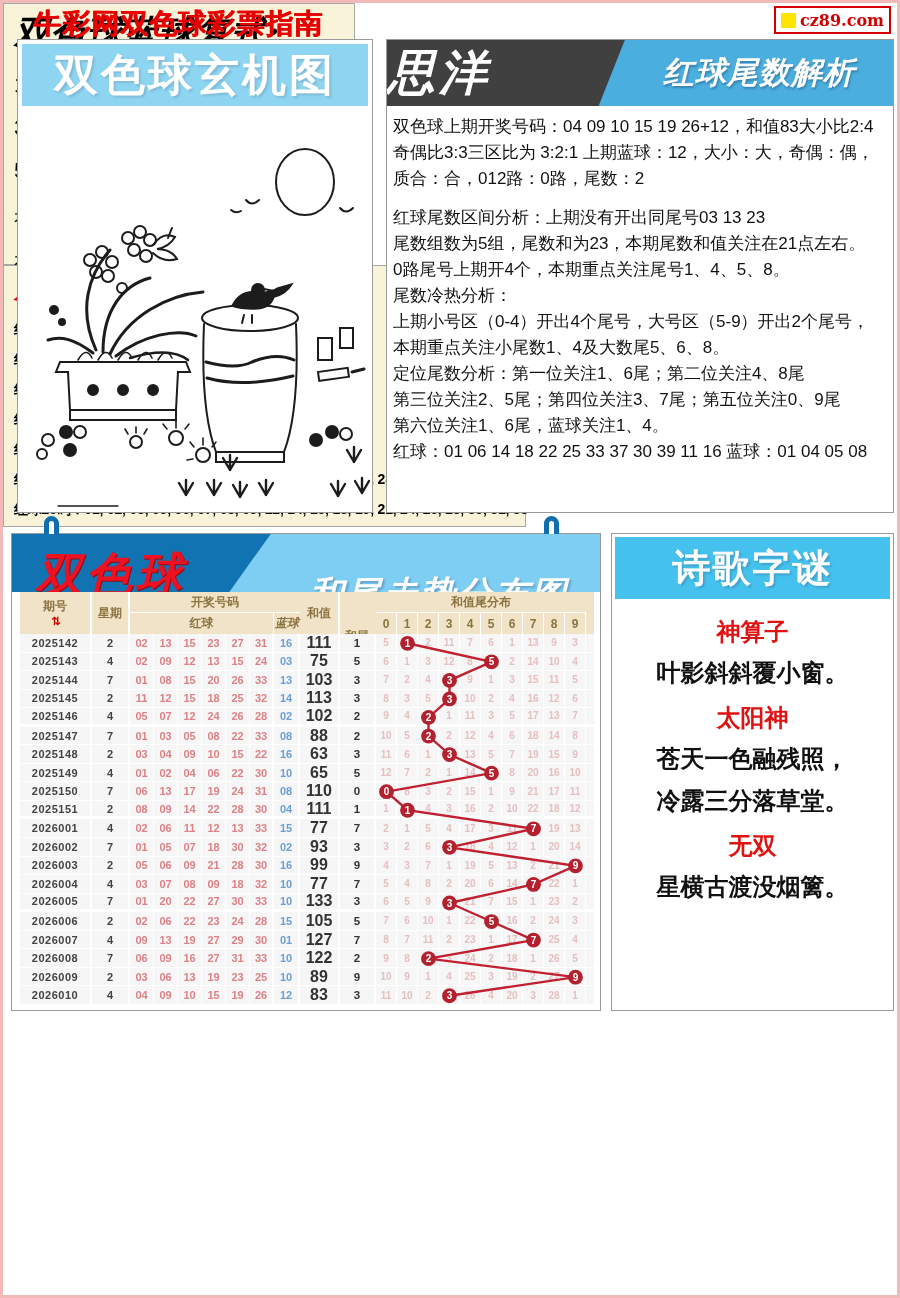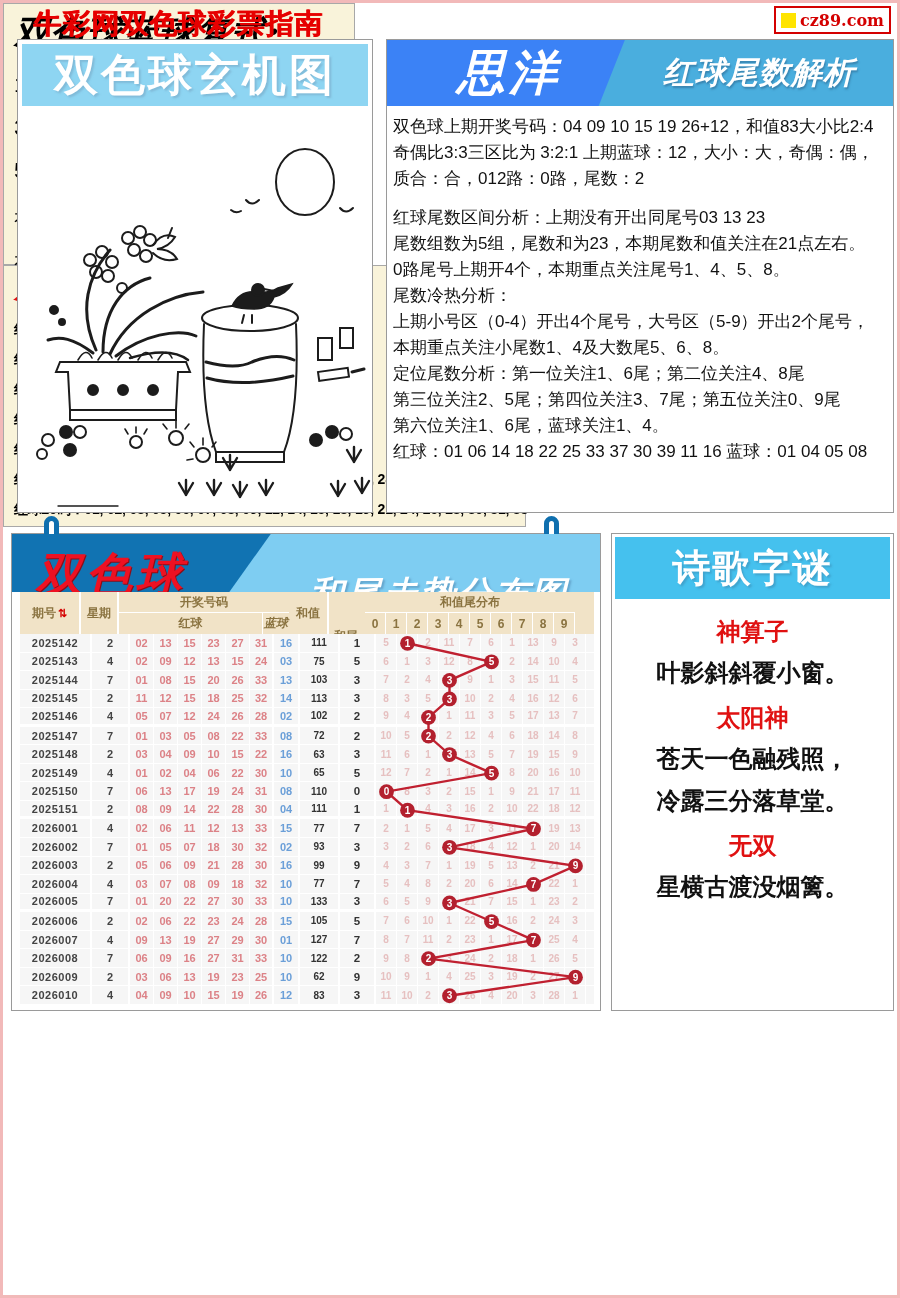--- a/index.html
+++ b/index.html
@@ -19,22 +19,22 @@
 
   
   #panelA{left:14px;top:36px;width:356px;height:474px;}
   .a-head{height:62px;margin:4px;background:#8ed5f2;display:flex;align-items:center;justify-content:center;}
   .a-head span{color:#fff;font-size:44px;font-weight:900;letter-spacing:3px;text-shadow:2px 2px 2px rgba(120,170,200,.6);}
   .a-art{display:block;margin:0 auto;}
 
   
   #panelB{left:383px;top:36px;width:508px;height:474px;}
   .b-head{position:relative;height:66px;background:#4aaede;overflow:hidden;}
-  .b-head-left{position:absolute;left:0;top:0;width:47%;height:100%;background:#3b82f6;
-    clip-path:polygon(0 0,100% 0,89% 100%,0 100%);display:flex;align-items:center;justify-content:center;padding-left:6px;}
+  .b-head-left{position:absolute;left:0;top:0;width:47%;height:100%;background:#404040;
+    clip-path:polygon(0 0,100% 0,89% 100%,0 100%);display:flex;align-items:center;justify-content:flex-start;}
   .b-brand{color:#fff;font-size:48px;font-weight:900;font-style:italic;font-family:"DejaVu Serif", serif;letter-spacing:4px;}
   .b-head-right{position:absolute;left:47%;top:0;right:0;height:100%;display:flex;align-items:center;justify-content:center;}
   .b-title{color:#fff;font-size:31px;font-weight:900;font-style:italic;letter-spacing:1px;text-shadow:1px 2px 2px rgba(40,90,130,.5);}
   .b-body{padding:8px 6px 0 6px;}
   .b-line{font-size:17px;line-height:26px;color:#111;white-space:nowrap;overflow:hidden;}
   .b-line.blank{height:13px;line-height:13px;}
 
   
   #panelC{left:8px;top:530px;width:590px;height:478px;overflow:visible;}
   .hook{position:absolute;top:-18px;width:15px;height:34px;border:5px solid #0f6fae;border-radius:12px;background:#fff;}
@@ -43,38 +43,38 @@
   .c-badge-bg{position:absolute;left:0;top:0;width:44%;height:100%;background:#1173b2;
     clip-path:polygon(0 0,100% 0,84% 100%,0 100%);}
   .c-badge{position:absolute;left:24px;top:12px;height:100%;display:flex;align-items:center;
     color:#ee1122;font-size:46px;font-weight:900;font-style:italic;letter-spacing:4px;
     font-family:"DejaVu Serif", serif;text-shadow:1px 1px 0 #8c0d16;}
   .c-title{position:absolute;left:45%;top:0;right:0;height:100%;display:flex;align-items:center;justify-content:center;
     color:#fff;font-size:35px;font-weight:900;font-style:italic;letter-spacing:2px;text-shadow:2px 2px 2px rgba(90,150,190,.7);margin-top:31px;}
   .ttable{margin:0 8px;position:relative;width:574px;}
   .thead{display:flex;height:42px;background:#f1e3c7;color:#8a7340;font-weight:bold;font-size:12px;}
   .hcell{display:flex;align-items:center;justify-content:center;border-right:2px solid #fff;}
-  .w-period{width:61px;} .w-week{width:38px;} .w-nums{width:170px;} .w-sum{width:40px;} .w-tail{width:36px;margin-top:44px;} .w-dist{width:210px;border-right:none;}
+  .w-period{width:72px;flex-direction:column;} .w-week{width:38px;} .w-nums{width:170px;} .w-sum{width:40px;} .w-tail{width:36px;margin-top:44px;} .w-dist{width:210px;border-right:none;}
   .hcol{display:flex;flex-direction:column;}
   .hcol .top{height:21px;display:flex;align-items:center;justify-content:center;border-bottom:1px solid #fff;}
   .hcol .bot{height:21px;display:flex;}
   .sub-red{width:144px;display:flex;align-items:center;justify-content:center;border-right:1px solid #fff;}
   .sub-blue{width:26px;display:flex;align-items:center;justify-content:center;font-style:italic;}
   .hdigit{width:21px;display:flex;align-items:center;justify-content:center;border-right:1px solid #fff;}
   .sort-icon{color:#d40000;font-size:11px;margin-left:2px;}
   .tbody{position:relative;}
   .trow{display:flex;height:18.55px;background:#f6f6f6;border-bottom:1px solid #fff;align-items:center;}
   .trow.group-end{border-bottom:3px solid #fff;height:18.55px;}
   .tc{display:flex;align-items:center;justify-content:center;height:100%;border-right:2px solid #fff;font-weight:bold;}
   .tc.period{width:72px;font-size:11px;color:#444;letter-spacing:.5px;}
   .tc.week{width:38px;font-size:11px;color:#444;}
   .tc.red{width:24px;font-size:11px;color:#dc8287;border-right:1px solid #fff;}
   .tc.red6{border-right:2px solid #fff;}
   .tc.blue{width:26px;font-size:11px;color:#6b9fd8;}
-  .tc.sum{width:40px;font-size:10px;color:#333;}
+  .tc.sum{width:40px;font-size:16px;color:#333;}
   .tc.tail{width:36px;font-size:11.5px;color:#333;}
   .tc.dcell{width:21px;font-size:10px;color:#e6c0c0;border-right:1px solid #fff;}
   .dist-svg{position:absolute;left:356px;top:0;}
 
   
   #panelD{left:608px;top:530px;width:283px;height:478px;}
   .d-head{height:62px;margin:3px;background:#45c1ee;display:flex;align-items:center;justify-content:center;}
   .d-head span{color:#fff;font-size:38px;font-weight:900;letter-spacing:2px;text-shadow:2px 2px 2px rgba(60,140,180,.55);}
   .d-body{text-align:center;padding-top:6px;}
   .poem-name{color:#e01111;font-size:24px;font-weight:900;margin:8px 0 4px 0;font-family:"DejaVu Serif", serif;}
@@ -379,21 +379,21 @@
           <div class="trow">
             <span class="tc period">2025147</span>
             <span class="tc week">7</span>
             <span class="tc red">01</span>
             <span class="tc red">03</span>
             <span class="tc red">05</span>
             <span class="tc red">08</span>
             <span class="tc red">22</span>
             <span class="tc red red6">33</span>
             <span class="tc blue">08</span>
-            <span class="tc sum">72</span>
+            <span class="tc sum">88</span>
             <span class="tc tail">2</span>
             <span class="tc dcell">10</span>
             <span class="tc dcell">5</span>
             <span class="tc dcell"></span>
             <span class="tc dcell">2</span>
             <span class="tc dcell">12</span>
             <span class="tc dcell">4</span>
             <span class="tc dcell">6</span>
             <span class="tc dcell">18</span>
             <span class="tc dcell">14</span>
@@ -678,21 +678,21 @@
           <div class="trow">
             <span class="tc period">2026009</span>
             <span class="tc week">2</span>
             <span class="tc red">03</span>
             <span class="tc red">06</span>
             <span class="tc red">13</span>
             <span class="tc red">19</span>
             <span class="tc red">23</span>
             <span class="tc red red6">25</span>
             <span class="tc blue">10</span>
-            <span class="tc sum">62</span>
+            <span class="tc sum">89</span>
             <span class="tc tail">9</span>
             <span class="tc dcell">10</span>
             <span class="tc dcell">9</span>
             <span class="tc dcell">1</span>
             <span class="tc dcell">4</span>
             <span class="tc dcell">25</span>
             <span class="tc dcell">3</span>
             <span class="tc dcell">19</span>
             <span class="tc dcell">2</span>
             <span class="tc dcell">27</span>

